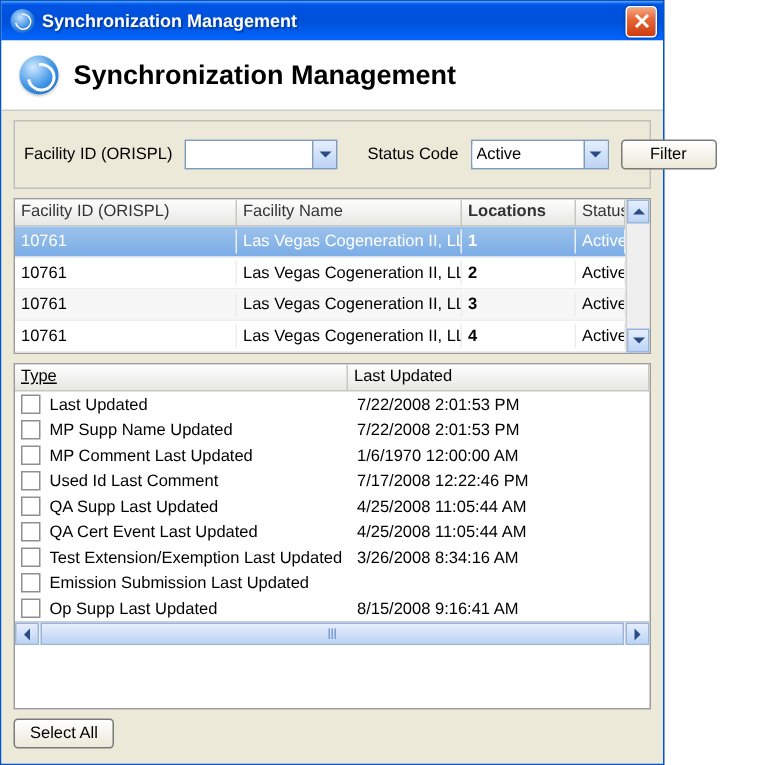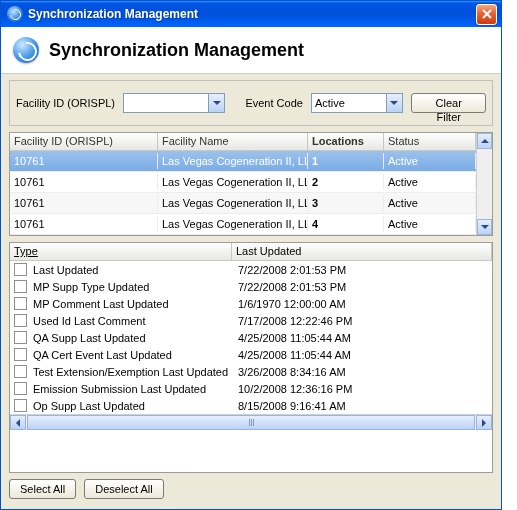--- a/index.html
+++ b/index.html
@@ -6,21 +6,21 @@
   body {
     margin: 0;
     font-family: Tahoma, Arial, sans-serif;
     font-size: 11px;
     background: #fff;
     width: 517px;
     height: 510px;
     overflow: hidden;
   }
   .window {
-    width: 502px;
+    width: 443px;
     height: 510px;
     border: 1px solid #0055cc;
     background: #ece9d8;
     display: flex;
     flex-direction: column;
   }
   .titlebar {
     height: 26px;
     background: linear-gradient(to bottom, #3a93ff 0%, #0055e5 8%, #0050d8 50%, #0066ff 100%);
     display: flex;
@@ -300,27 +300,27 @@
   </div>
 
   <div class="content">
 
     <div class="filter-group">
       <label>Facility ID (ORISPL)</label>
       <div class="combo" style="width:104px">
         <input style="width: 84px;" value="">
         <div class="combo-btn"></div>
       </div>
-      <label style="margin-left:12px">Event Code</label>
+      <label style="margin-left:12px">Status Code</label>
       <div class="combo" style="width:94px">
         <input style="width: 74px;" value="Active">
         <div class="combo-btn"></div>
       </div>
       <div class="filter-buttons">
-        <button class="btn">Clear Filter</button>
+        <button class="btn">Filter</button>
       </div>
     </div>
 
     <div class="grid">
       <div class="grid-body">
         <div class="grid-header-row">
           <div class="gh col-fid">Facility ID (ORISPL)</div>
           <div class="gh col-fname">Facility Name</div>
           <div class="gh col-loc">Locations</div>
           <div class="gh col-stat">Status</div>
@@ -362,21 +362,21 @@
         <div class="dh dh-last">Last Updated</div>
       </div>
       <div class="detail-rows" id="detail-rows">
           <div class="detail-row">
             <div class="cb"></div>
             <div class="dtype">Last Updated</div>
             <div class="dlast">7/22/2008 2:01:53 PM</div>
           </div>
           <div class="detail-row">
             <div class="cb"></div>
-            <div class="dtype">MP Supp Type Updated</div>
+            <div class="dtype">MP Supp Name Updated</div>
             <div class="dlast">7/22/2008 2:01:53 PM</div>
           </div>
           <div class="detail-row">
             <div class="cb"></div>
             <div class="dtype">MP Comment Last Updated</div>
             <div class="dlast">1/6/1970 12:00:00 AM</div>
           </div>
           <div class="detail-row">
             <div class="cb"></div>
             <div class="dtype">Used Id Last Comment</div>
@@ -393,38 +393,36 @@
             <div class="dlast">4/25/2008 11:05:44 AM</div>
           </div>
           <div class="detail-row">
             <div class="cb"></div>
             <div class="dtype">Test Extension/Exemption Last Updated</div>
             <div class="dlast">3/26/2008 8:34:16 AM</div>
           </div>
           <div class="detail-row">
             <div class="cb"></div>
             <div class="dtype">Emission Submission Last Updated</div>
-            <div class="dlast">10/2/2008 12:36:16 PM</div>
           </div>
           <div class="detail-row">
             <div class="cb"></div>
             <div class="dtype">Op Supp Last Updated</div>
             <div class="dlast">8/15/2008 9:16:41 AM</div>
           </div>
         </div>
       <div class="hscroll">
         <div class="hbtn left"></div>
         <div class="thumb">
             <span></span>
             <span></span>
             <span></span>
           </div>
         <div class="hbtn right"></div>
       </div>
     </div>
 
     <div class="bottom-buttons">
       <button class="btn">Select All</button>
-      <button class="btn">Deselect All</button>
     </div>
 
   </div>
 </div>
 
 </body></html>

